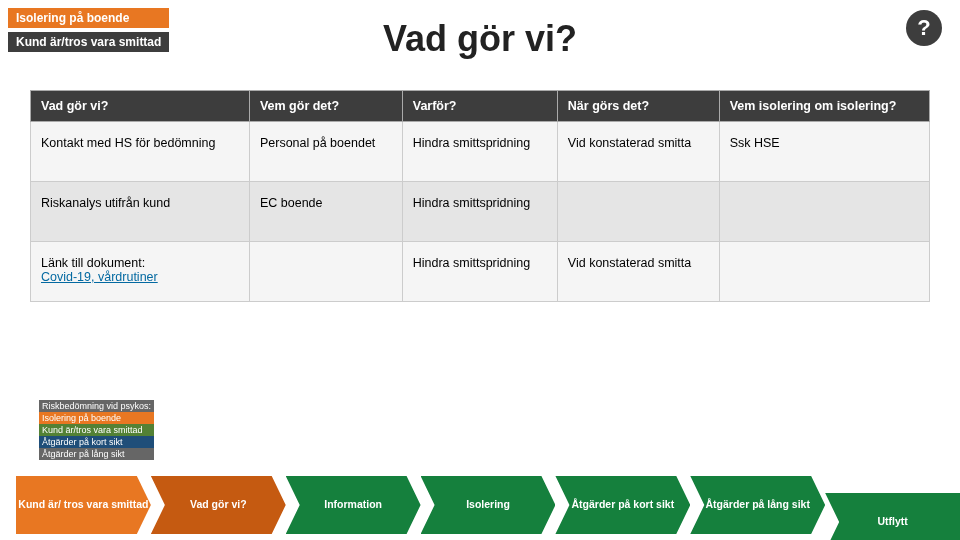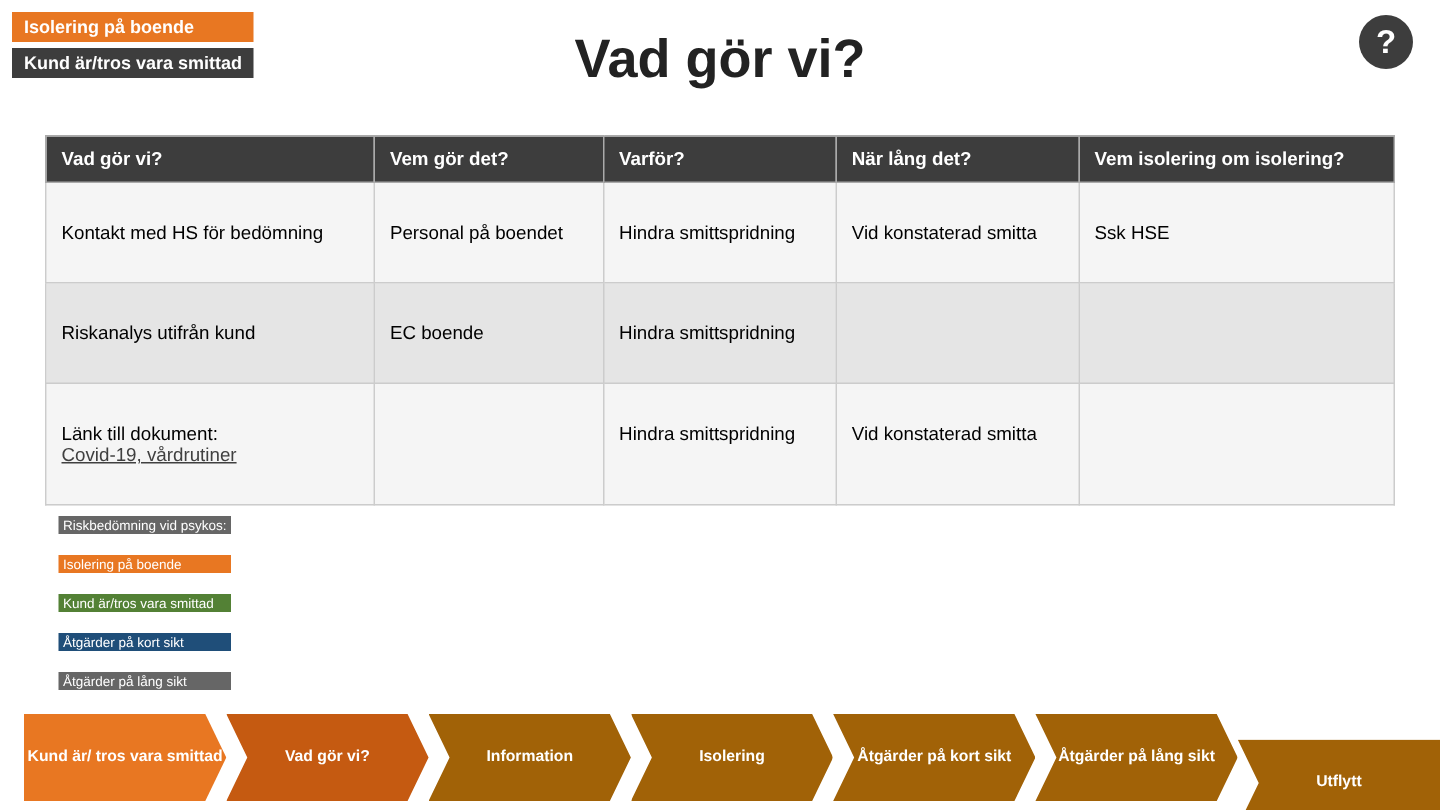--- a/index.html
+++ b/index.html
@@ -95,40 +95,40 @@
 
     tbody tr {
       background: #e5e5e5;
     }
 
     tbody tr:nth-child(odd) {
       background: #f5f5f5;
     }
 
     tbody td {
-      padding: 26px 10px;
+      padding: 14px 10px;
       vertical-align: top;
       border: 1px solid #ccc;
       min-height: 50px;
       height: 60px;
     }
 
     .link-blue {
-      color: #404040;
+      color: #0369a1;
       cursor: pointer;
     }
 
     
     .bottom-small-labels {
       position: absolute;
       bottom: 80px;
       left: 8px;
       display: flex;
       flex-direction: column;
-      gap: 14px;
+      gap: 0;
       padding-left: 31px;
     }
     .small-label {
       font-size: 9px;
       color: #555;
       padding: 1px 3px;
     }
     .small-label-orange { background: #E87722; color: white; }
     .small-label-green { background: #538135; color: white; }
     .small-label-blue { background: #1F4E79; color: white; }
@@ -174,42 +174,42 @@
     }
     .arrow-shape-first {
       clip-path: polygon(0 0, calc(100% - 14px) 0, 100% 50%, calc(100% - 14px) 100%, 0 100%);
     }
     .arrow-shape-last {
       clip-path: polygon(0 0, 100% 0, 100% 100%, 0 100%, 14px 50%);
       margin-top: 34px;
     }
 
     .color-orange { background: #E87722; }
-    .color-blue { background: #a16207; }
+    .color-blue { background: #15803d; }
   </style>
 </head>
 <body>
 
 <div class="top-labels">
   <div class="label-orange">Isolering på boende</div>
   <div class="label-dark">Kund är/tros vara smittad</div>
 </div>
 
 <div class="question-icon">?</div>
 
 <div class="main-title">Vad gör vi?</div>
 
 <div class="table-container">
   <table>
     <thead>
       <tr>
         <th>Vad gör vi?</th>
         <th>Vem gör det?</th>
         <th>Varför?</th>
-        <th>När lång det?</th>
+        <th>När görs det?</th>
         <th>Vem isolering om isolering?</th>
       </tr>
     </thead>
     <tbody id="table-body">
     <tr>
           <td>Kontakt med HS för bedömning</td>
           <td>Personal på boendet</td>
           <td>Hindra smittspridning</td>
           <td>Vid konstaterad smitta</td>
           <td>Ssk HSE</td>

